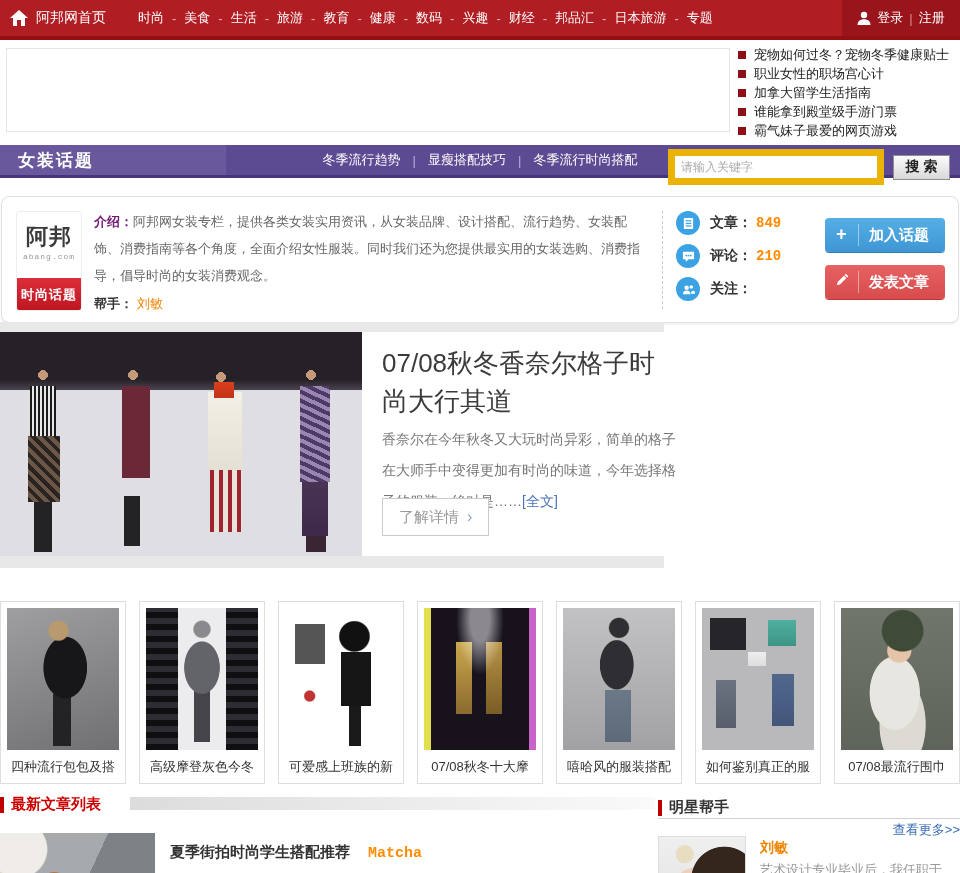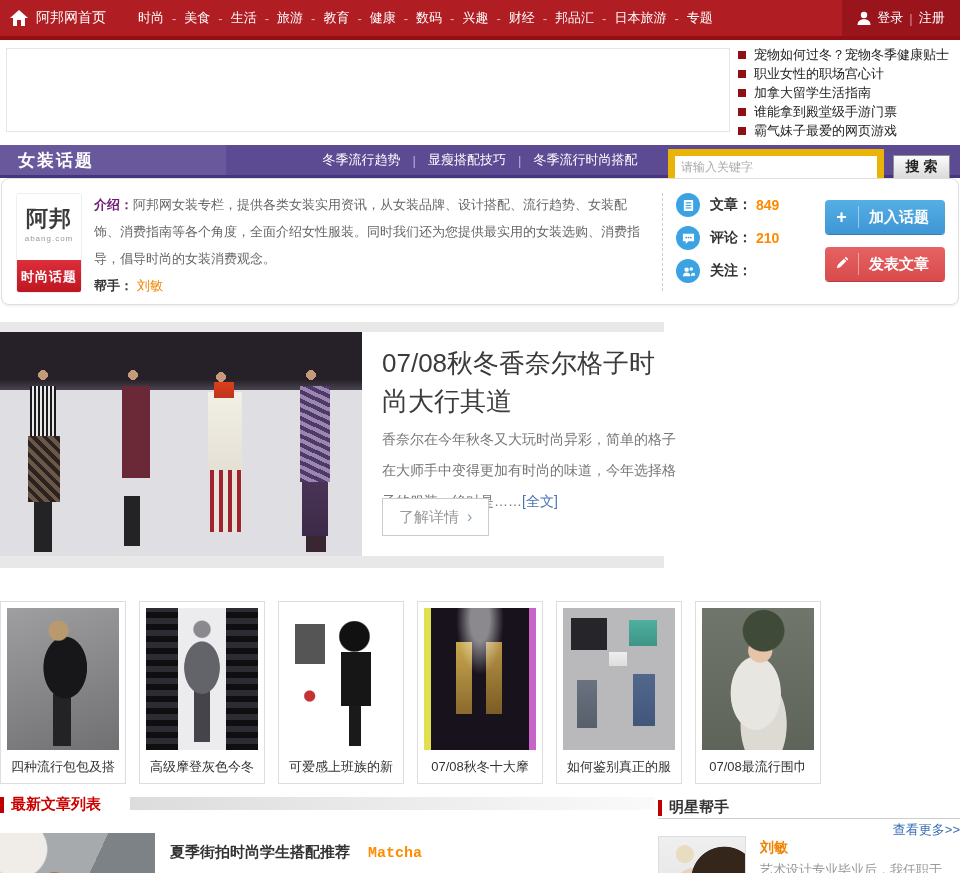--- a/index.html
+++ b/index.html
@@ -31,21 +31,21 @@
   .topic-title { color:#fff; font-size:17px; font-weight:bold; margin-left:18px; letter-spacing:2px; }
   .topic-links { position:absolute; left:300px; top:0; width:360px; height:30px; display:flex; align-items:center; justify-content:center; font-size:13px; color:#fff; }
   .topic-links .tli { color:#fff; cursor:pointer; }
   .topic-links .tsep { margin:0 12px; color:#b9aedd; }
   .searchwrap { position:absolute; left:668px; top:4px; display:flex; align-items:center; }
   .searchinput { width:216px; height:36px; border:7px solid #eab308; background:#fff; font-size:12px; color:#333; padding:0 6px; outline:none; font-family:inherit; }
   .searchinput::placeholder { color:#aaa; }
   .searchbtn { margin-left:9px; width:57px; height:25px; background:linear-gradient(#fbfbfb,#d9d9d9); border:1px solid #8f8f8f; font-size:14px; font-weight:bold; color:#222; letter-spacing:4px; padding-left:4px; cursor:pointer; font-family:Liberation Mono, monospace; }
 
   
-  .introcard { position:absolute; left:1px; top:178px; width:958px; height:127px; background:#fff; border:1px solid #DFDFDF; border-radius:8px; box-shadow:0 2px 2px rgba(0,0,0,.05); }
+  .introcard { position:absolute; left:1px; top:196px; width:958px; height:127px; background:#fff; border:1px solid #DFDFDF; border-radius:8px; box-shadow:0 2px 2px rgba(0,0,0,.05);font-family:Liberation Mono, monospace; }
   .logo { position:absolute; left:14px; top:14px; width:66px; height:100px; border:1px solid #eee; border-radius:3px; overflow:hidden; }
   .logo-top { height:66px; background:#fff; text-align:center; }
   .logo-cn { position:relative; display:inline-block; margin-top:10px; font-size:22px; font-weight:bold; color:#3b3b3b; letter-spacing:1px; }
   .logo-cn::before { content:""; position:absolute; left:-2px; top:4px; width:12px; height:12px; background:#D8232F; border-radius:50%; z-index:-1; }
   .logo-en { font-size:8px; color:#999; letter-spacing:1px; }
   .logo-badge { height:34px; background:linear-gradient(#DD2E3A,#BC1520); color:#fff; font-size:13px; font-weight:bold; display:flex; align-items:center; justify-content:center; letter-spacing:1px; }
   .intro-text { position:absolute; left:92px; top:12px; width:558px; font-size:13px; color:#666; line-height:27px; }
   .intro-text b { color:#701a75; }
   .helper-row { position:absolute; left:92px; top:98px; font-size:13px; color:#333; font-weight:bold; }
   .helper-row a { color:#F08300; font-weight:normal; cursor:pointer; text-decoration:none; margin-left:4px; }
@@ -361,20 +361,24 @@
       </div>
     <div class="card">
         <div class="cimg c3"></div>
         <div class="ccap">可爱感上班族的新</div>
       </div>
     <div class="card">
         <div class="cimg c4"></div>
         <div class="ccap">07/08秋冬十大摩</div>
       </div>
     <div class="card">
+        <div class="cimg c5"></div>
+        <div class="ccap">嘻哈风的服装搭配</div>
+      </div>
+    <div class="card">
         <div class="cimg c6"></div>
         <div class="ccap">如何鉴别真正的服</div>
       </div>
     <div class="card">
         <div class="cimg c7"></div>
         <div class="ccap">07/08最流行围巾</div>
       </div>
   </div>
 
   <div class="sec-latest-hd">

